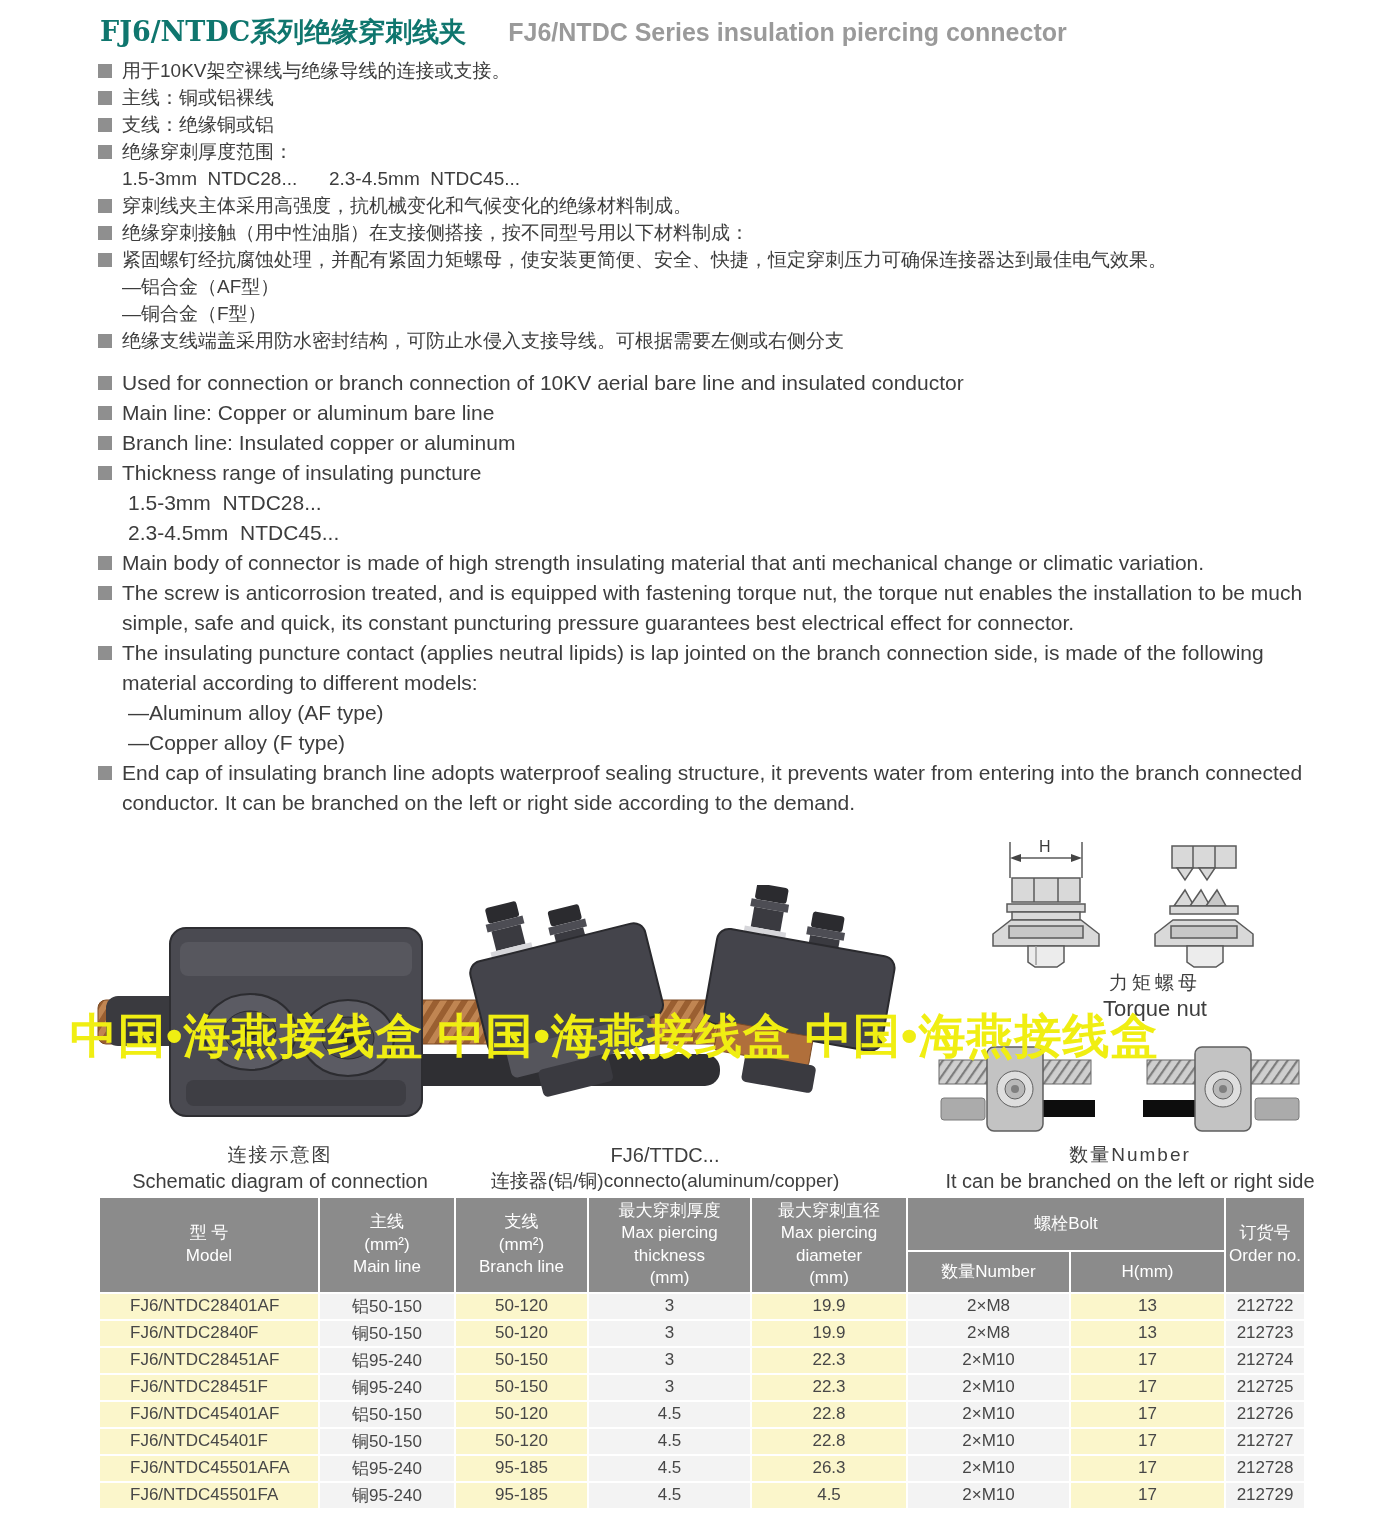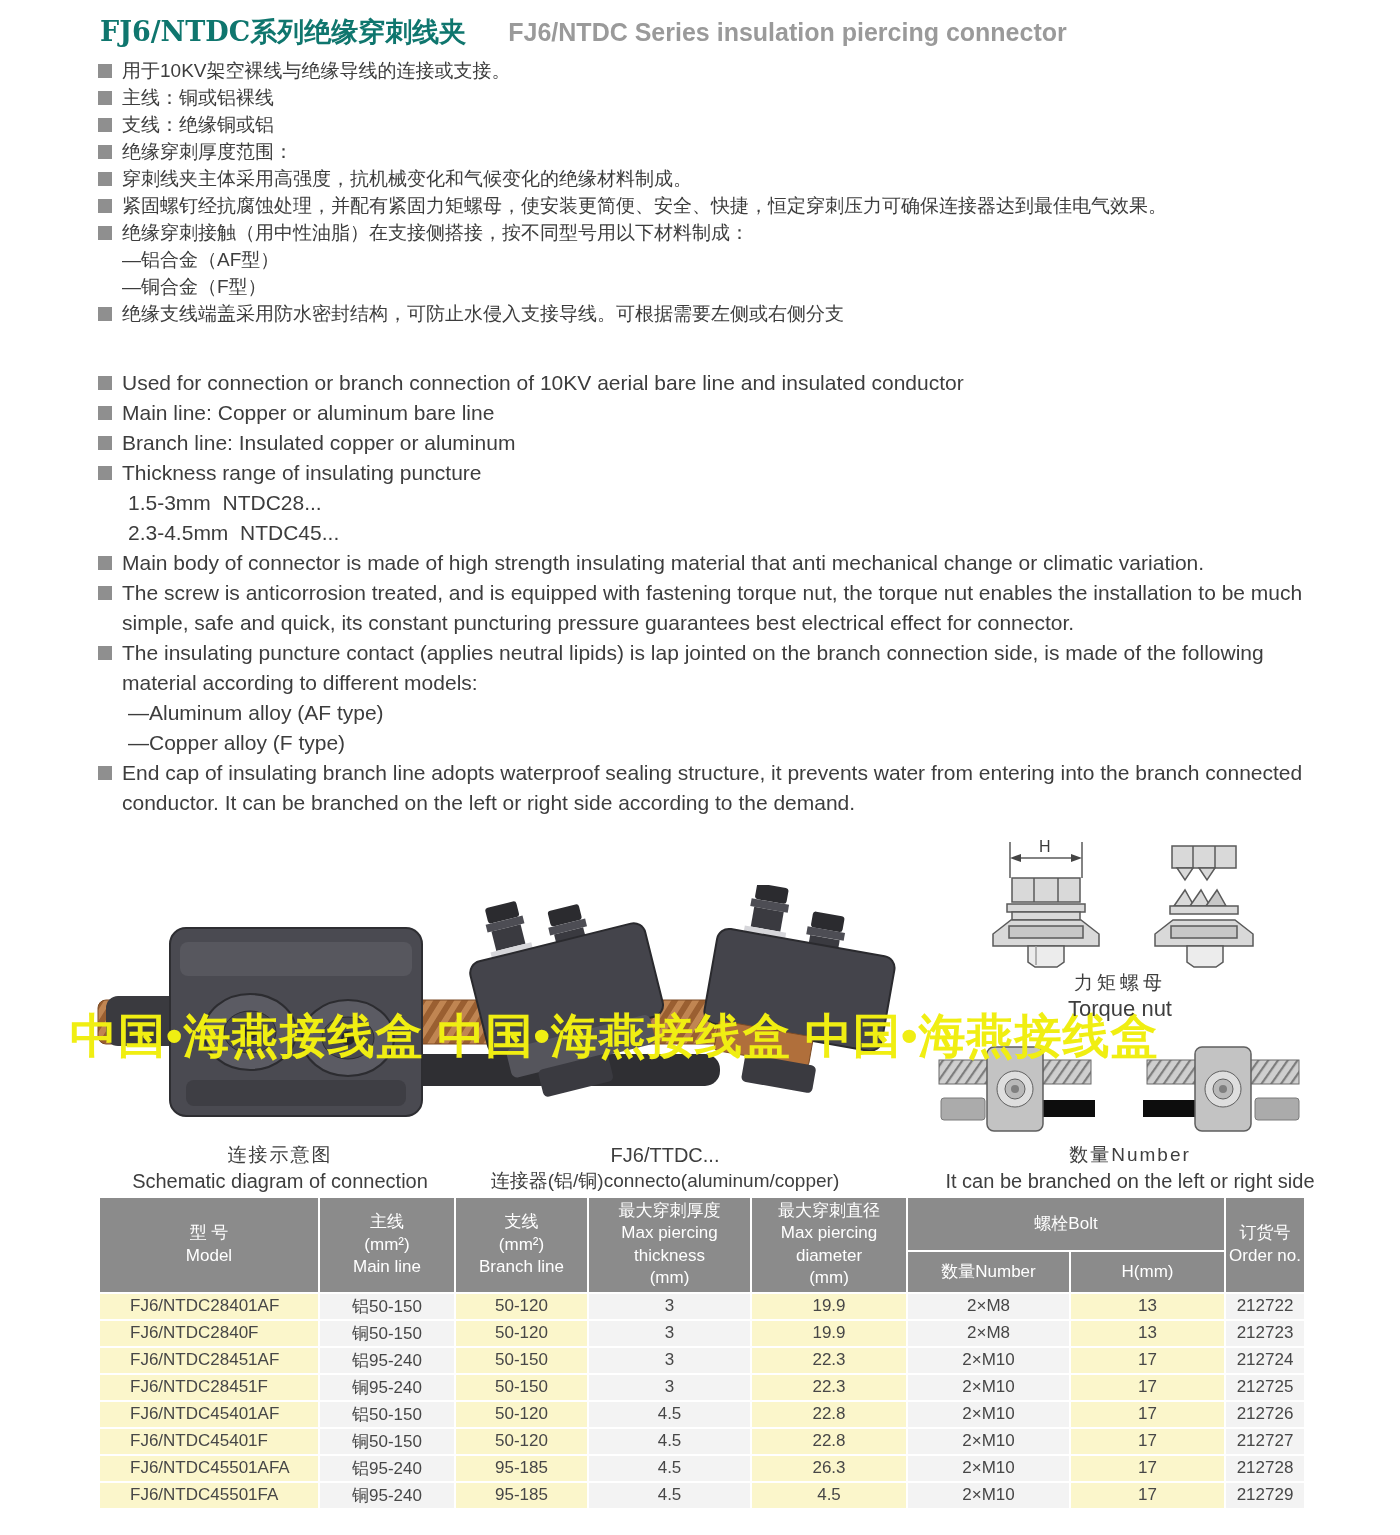--- a/index.html
+++ b/index.html
@@ -70,30 +70,34 @@
       </div>
       <div class="feature-line">
         <span class="bullet-square"></span>
         <span class="feature-text">支线：绝缘铜或铝</span>
       </div>
       <div class="feature-line">
         <span class="bullet-square"></span>
         <span class="feature-text">绝缘穿刺厚度范围：</span>
       </div>
       <div class="feature-line">
+        <span class="bullet-spacer"></span>
+        <span class="feature-text">1.5-3mm  NTDC28...      2.3-4.5mm  NTDC45...</span>
+      </div>
+      <div class="feature-line">
         <span class="bullet-square"></span>
         <span class="feature-text">穿刺线夹主体采用高强度，抗机械变化和气候变化的绝缘材料制成。</span>
       </div>
       <div class="feature-line">
         <span class="bullet-square"></span>
+        <span class="feature-text">绝缘穿刺接触（用中性油脂）在支接侧搭接，按不同型号用以下材料制成：</span>
+      </div>
+      <div class="feature-line">
+        <span class="bullet-square"></span>
         <span class="feature-text">紧固螺钉经抗腐蚀处理，并配有紧固力矩螺母，使安装更简便、安全、快捷，恒定穿刺压力可确保连接器达到最佳电气效果。</span>
-      </div>
-      <div class="feature-line">
-        <span class="bullet-square"></span>
-        <span class="feature-text">绝缘穿刺接触（用中性油脂）在支接侧搭接，按不同型号用以下材料制成：</span>
       </div>
       <div class="feature-line">
         <span class="bullet-spacer"></span>
         <span class="feature-text">—铝合金（AF型）</span>
       </div>
       <div class="feature-line">
         <span class="bullet-spacer"></span>
         <span class="feature-text">—铜合金（F型）</span>
       </div>
       <div class="feature-line">
@@ -240,21 +244,21 @@
       <polygon points="239,68 250,52 259,68"></polygon>
       <polygon points="255,68 266,52 275,68"></polygon>
       <polygon points="271,68 282,52 291,68" fill="#c7c7c7"></polygon>
       <rect x="235" y="68" width="68" height="8"></rect>
       <polygon points="220,96 238,82 300,82 318,96 318,108 220,108"></polygon>
       <rect x="236" y="88" width="66" height="12" fill="#c7c7c7"></rect>
       <path d="M252,108 h36 v16 l-7,5 h-22 l-7,-5 z" fill="#ececec"></path>
     </g>
   </svg>
 
-  <div class="caption torque-caption" style="left:935px; top:970px; width:370px;">
+  <div class="caption torque-caption" style="left:970px; top:970px; width:370px;">
     <div class="zh">力矩螺母</div>
     <div class="en">Torque nut</div>
   </div>
 
   <svg class="fig" style="left:935px; top:1042px;" width="370" height="95" viewBox="0 0 370 95">
     <defs>
       <pattern id="cableHatch" width="8" height="8" patternUnits="userSpaceOnUse" patternTransform="rotate(35)">
         <rect width="8" height="8" fill="#cfcfcf"></rect>
         <line x1="1" y1="0" x2="1" y2="8" stroke="#7d7d7d" stroke-width="2.4"></line>
       </pattern>

